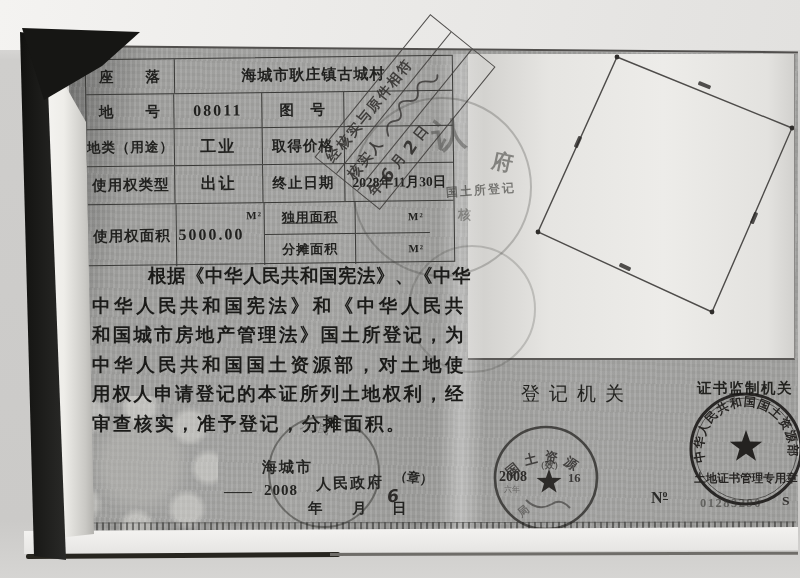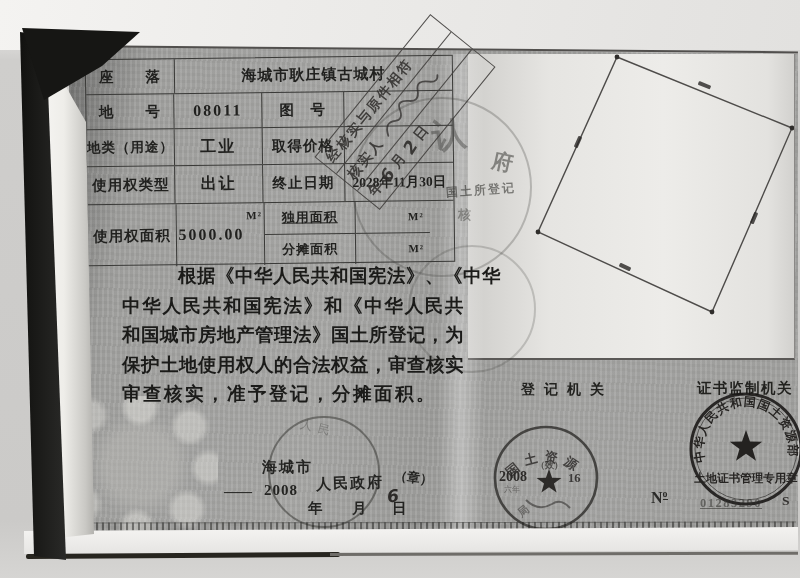--- a/index.html
+++ b/index.html
@@ -60,25 +60,25 @@
   
   #verify-stamp{left:313px;top:70px;width:182px;height:82px;transform:rotate(-51deg);
     border:1.7px solid #403e3c;opacity:.88;color:#32302e;}
   .vrow{height:26px;display:flex;align-items:center;padding-left:6px;border-bottom:1.5px solid #403e3c;
     font-weight:700;font-size:14px;letter-spacing:2px;white-space:nowrap;}
   .vrow:last-child{border-bottom:none;}
   .hand{font-family:"DejaVu Sans","Liberation Sans",sans-serif;font-style:italic;font-weight:700;
     font-size:17px;transform:rotate(-6deg);margin:0 3px;color:#2c2a28;}
   
   #legal{left:92px;top:262px;width:372px;color:#1b1b19;font-weight:600;font-size:18.5px;}
-  .legal-line{height:29.5px;line-height:29.5px;text-align:justify;text-align-last:justify;white-space:nowrap;letter-spacing:.5px;margin-left:30px;}
+  .legal-line{height:29.5px;line-height:29.5px;text-align:justify;text-align-last:justify;white-space:nowrap;letter-spacing:.5px;}
   .legal-line.first{padding-left:56px;}
   .legal-line.last{text-align-last:left;letter-spacing:2.5px;}
   
-  #reg-label{left:521px;top:381px;font-size:14px;font-weight:700;letter-spacing:9px;color:#22221f;}
+  #reg-label{left:521px;top:381px;font-size:19px;font-weight:400;letter-spacing:9px;color:#22221f;}
   #sup-label{left:697px;top:379px;font-size:14.5px;font-weight:700;letter-spacing:1.5px;color:#22221f;}
   
   .issue-text{color:#242422;font-weight:700;}
   #gov-circle{left:268px;top:416px;width:108px;height:108px;border-radius:50%;
     border:2.5px solid rgba(48,48,44,.5);}
   #gov-arc-hint{left:300px;top:420px;font-size:12px;color:rgba(50,50,46,.35);transform:rotate(14deg);letter-spacing:6px;}
   #city{left:262px;top:458px;font-size:15px;letter-spacing:2px;}
   #dash{left:224px;top:484px;font-size:14px;}
   #iss-year{left:264px;top:482px;font-size:15px;letter-spacing:1px;}
   #gov-name{left:316px;top:474px;font-size:15px;letter-spacing:2px;transform:rotate(-2deg);}
@@ -104,21 +104,21 @@
       radial-gradient(circle at 48% 95%,rgba(232,231,226,.5) 0 12px,rgba(232,231,226,0) 19px),
       radial-gradient(circle at 14% 78%,rgba(230,229,224,.45) 0 12px,rgba(230,229,224,0) 19px),
       radial-gradient(circle at 6% 42%,rgba(230,229,224,.45) 0 12px,rgba(230,229,224,0) 19px),
       radial-gradient(circle at 18% 14%,rgba(230,229,224,.45) 0 12px,rgba(230,229,224,0) 19px),
       radial-gradient(circle at 50% 50%,rgba(190,189,185,.5) 0 34px,rgba(190,189,185,0) 52px);}
   
   #reg-seal-svg{left:492px;top:424px;}
   #sup-seal-svg{left:686px;top:390px;}
   #no-line{left:651px;top:488px;font-size:16px;font-weight:700;color:#2b2b29;}
   #no-line .sup-o{font-size:10px;vertical-align:super;border-bottom:1.5px solid #2b2b29;}
-  #serial{left:700px;top:496px;font-size:12.5px;letter-spacing:1.5px;color:rgba(45,45,41,.55);font-weight:700;text-decoration:underline;}
+  #serial{left:700px;top:496px;font-size:12.5px;letter-spacing:1.5px;color:rgba(45,45,41,.55);font-weight:700;}
   #serial-s{left:782px;top:493px;font-size:13.5px;font-weight:700;color:#33312f;}
 </style>
 </head>
 <body>
 
 <div id="scan">
 
   <div id="top-strip" class="abs"></div>
   <div id="page" class="abs"></div>
   <div id="page-texture" class="abs"></div>
@@ -203,21 +203,22 @@
       <span>月</span>
       <span class="hand">2</span>
       <span>日</span>
     </div>
   </div>
 
   <div id="legal" class="abs">
     <div class="legal-line first">根据《中华人民共和国宪法》、《中华</div>
     <div class="legal-line">中华人民共和国宪法》和《中华人民共</div>
     <div class="legal-line">和国城市房地产管理法》国土所登记，为</div>
-    <div class="legal-line">保护土地使用权人的合法权益，审查核实</div>
+    <div class="legal-line">中华人民共和国国土资源部，对土地使</div>
+    <div class="legal-line">用权人申请登记的本证所列土地权利，经</div>
     <div class="legal-line last">审查核实，准予登记，分摊面积。</div>
   </div>
 
   <div id="gov-circle" class="abs"></div>
   <div id="gov-arc-hint" class="abs">人民</div>
   <div id="city" class="abs issue-text">海城市</div>
   <div id="dash" class="abs issue-text">——</div>
   <div id="iss-year" class="abs issue-text">2008</div>
   <div id="gov-name" class="abs issue-text">人民政府</div>
   <div id="seal-mark" class="abs issue-text">（章）</div>

